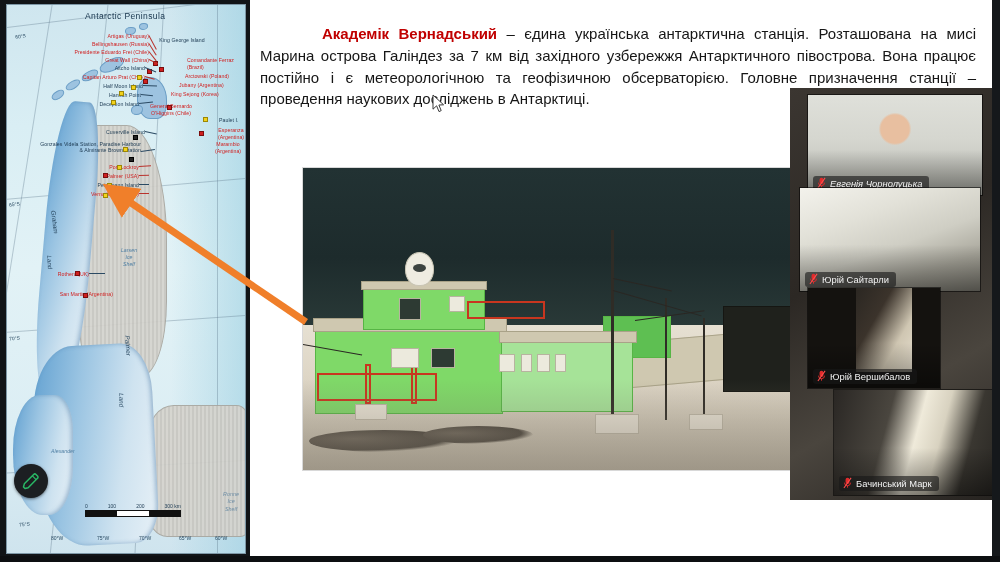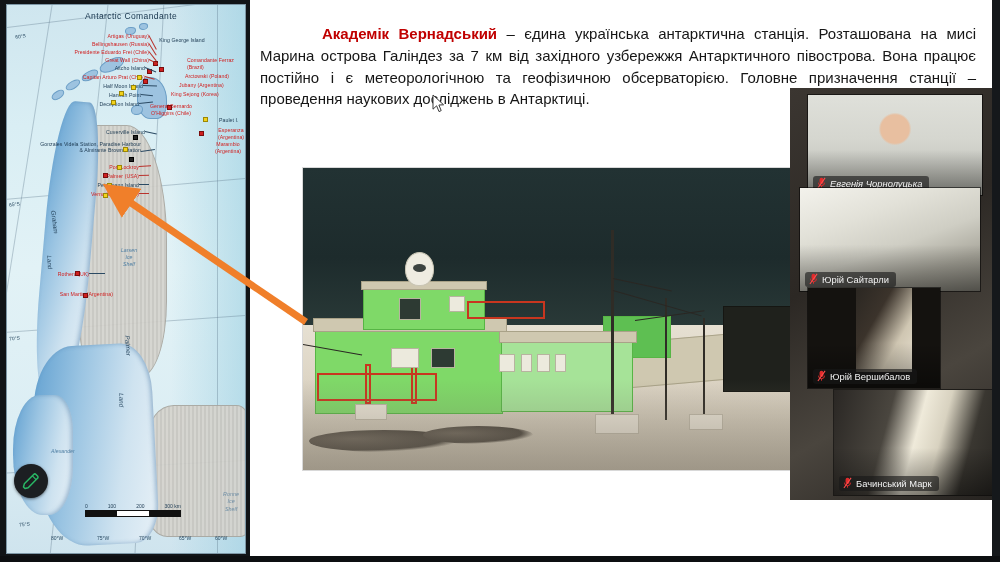--- a/index.html
+++ b/index.html
@@ -341,21 +341,21 @@
 
       <div class="isle" style="left:92px; top:54px; width:24px; height:10px; transform: rotate(-22deg);"></div>
       <div class="isle" style="left:74px; top:66px; width:16px; height:7px; transform: rotate(-25deg);"></div>
       <div class="isle" style="left:58px; top:76px; width:14px; height:6px; transform: rotate(-28deg);"></div>
       <div class="isle" style="left:44px; top:86px; width:12px; height:6px; transform: rotate(-30deg);"></div>
       <div class="isle" style="left:118px; top:22px; width:9px; height:6px;"></div>
       <div class="isle" style="left:132px; top:18px; width:7px; height:5px;"></div>
       <div class="isle" style="left:130px; top:72px; width:28px; height:40px; border-radius:40% 55% 35% 45%;"></div>
       <div class="isle" style="left:124px; top:100px; width:10px; height:8px;"></div>
 
-      <div class="map-title" style="left:78px; top:6px;">Antarctic Comandante</div>
+      <div class="map-title" style="left:78px; top:6px;">Antarctic Peninsula</div>
 
       <div class="axis-lab" style="left:8px; top:28px; transform: rotate(-9deg);">60°S</div>
       <div class="axis-lab" style="left:2px; top:196px; transform: rotate(-7deg);">65°S</div>
       <div class="axis-lab" style="left:2px; top:330px; transform: rotate(-5deg);">70°S</div>
       <div class="axis-lab" style="left:12px; top:516px; transform: rotate(-5deg);">75°S</div>
 
       <div class="mlabel r" style="left:56px; top:28px; width:86px;">Artigas (Uruguay)</div>
       <div class="mlabel r" style="left:38px; top:36px; width:104px;">Bellingshausen (Russia)</div>
       <div class="mlabel r" style="left:14px; top:44px; width:128px;">Presidente Eduardo Frei (Chile)</div>
       <div class="mlabel r" style="left:50px; top:52px; width:92px;">Great Wall (China)</div>

